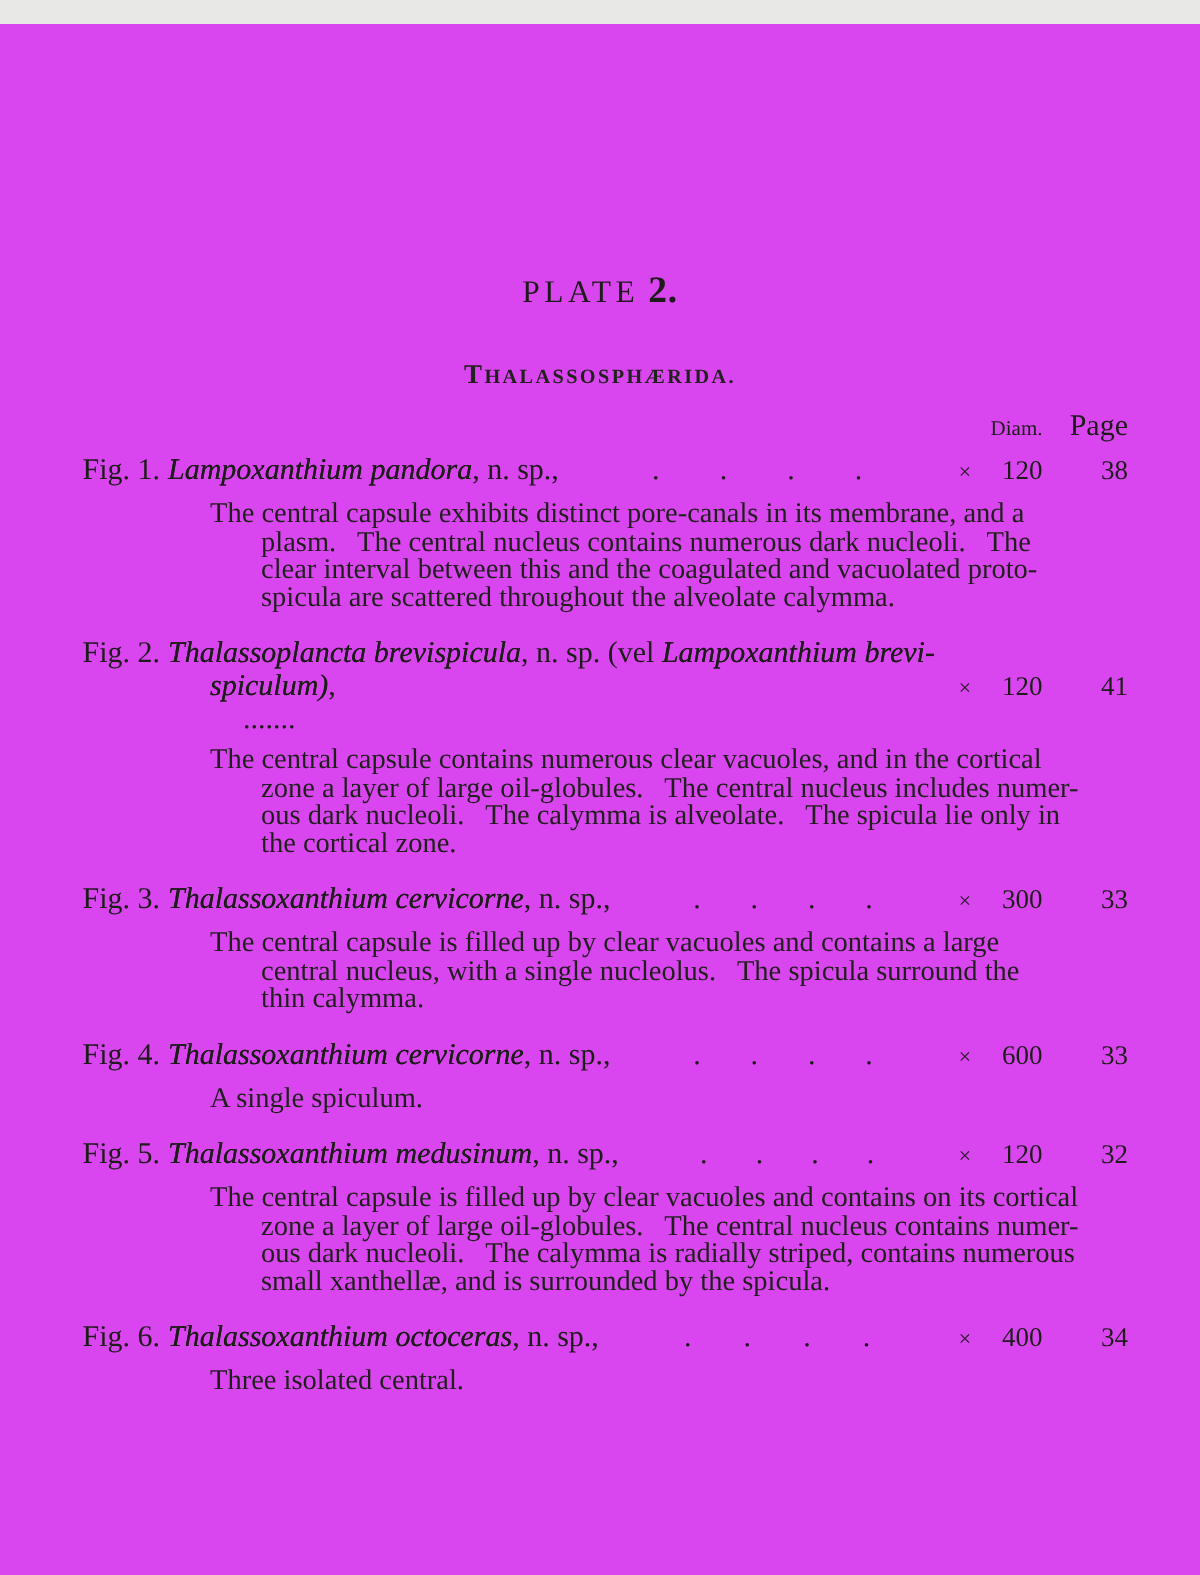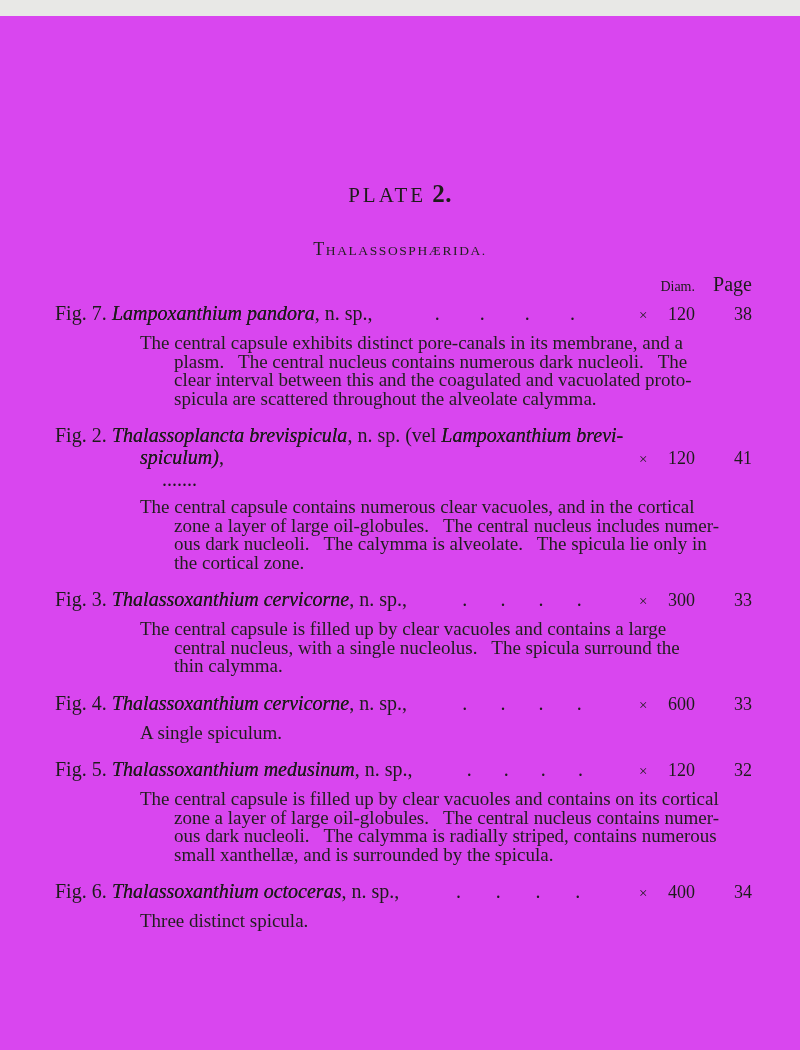--- a/index.html
+++ b/index.html
@@ -15,21 +15,21 @@
   
   .plate-title {
     position:absolute; top:166px; left:0; width:100%;
     text-align:center; font-size:21px; line-height:24px;
   }
   .plate-word { letter-spacing:3px; }
   .plate-number { font-size:25px; font-weight:bold; letter-spacing:0.5px; margin-left:6px; }
   .family-heading {
     position:absolute; top:224px; left:0; width:100%;
     text-align:center; font-size:13.5px; line-height:18px; letter-spacing:1.6px;
-    font-weight:normal; color:#22211f;
+    font-weight:bold; color:#22211f;
   }
   .family-heading::first-letter { font-size:18px; }
   
   .toc { position:absolute; left:55px; top:260px; width:697px; }
   .row { display:flex; align-items:baseline; font-size:20px; line-height:22px; }
   .col-label { width:57px; flex:none; }
   .col-title { flex:1; display:flex; align-items:flex-start; min-width:0; }
   .title-text { white-space:nowrap; }
   .col-diam {
     width:62px; flex:none; box-sizing:border-box; padding-left:6px;
@@ -68,21 +68,21 @@
 
     <div class="row header-row">
       <span class="col-label"></span>
       <span class="col-title"></span>
       <span class="col-diam">Diam.</span>
       <span class="col-page">Page</span>
     </div>
 
     <div class="figure figure-first">
       <div class="row">
-        <span class="col-label">Fig. 7.</span>
+        <span class="col-label">Fig. 1.</span>
         <span class="col-title">
           <span class="title-text"><i class="species">Lampoxanthium pandora</i><span>, n. sp.,</span></span>
           <span class="leaders">
               <span class="dot">.</span>
               <span class="dot">.</span>
               <span class="dot">.</span>
               <span class="dot">.</span>
             </span>
         </span>
         <span class="col-diam">
@@ -222,18 +222,18 @@
               <span class="dot">.</span>
             </span>
         </span>
         <span class="col-diam">
             <span class="times">×</span>
             <span>400</span>
           </span>
         <span class="col-page">34</span>
       </div>
       <div class="desc">
-        <div class="dline">Three distinct spicula.</div>
+        <div class="dline">Three isolated central.</div>
       </div>
     </div>
 
   </div>
 </div>
 
 </body></html>

